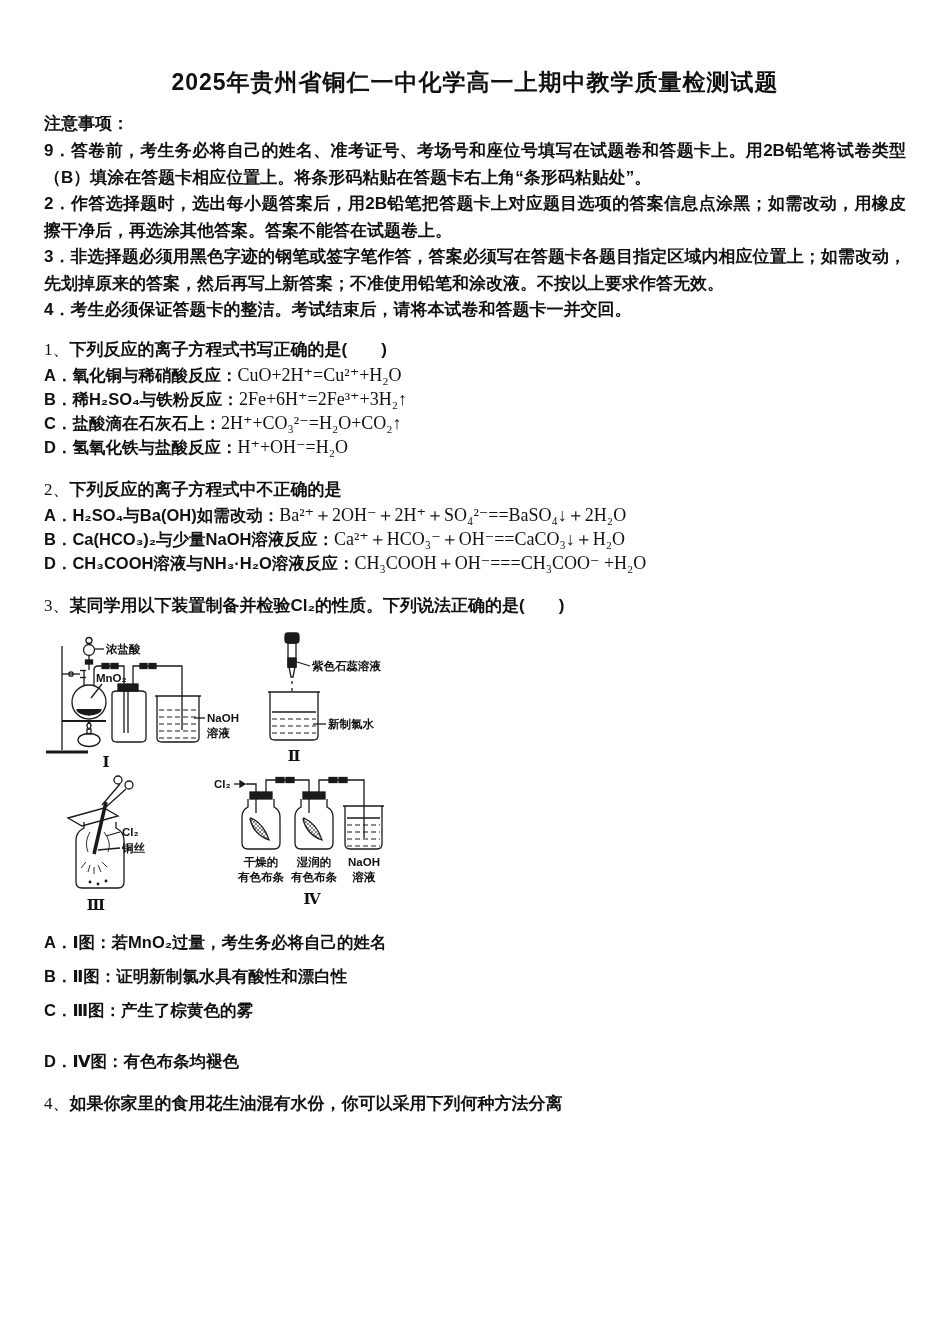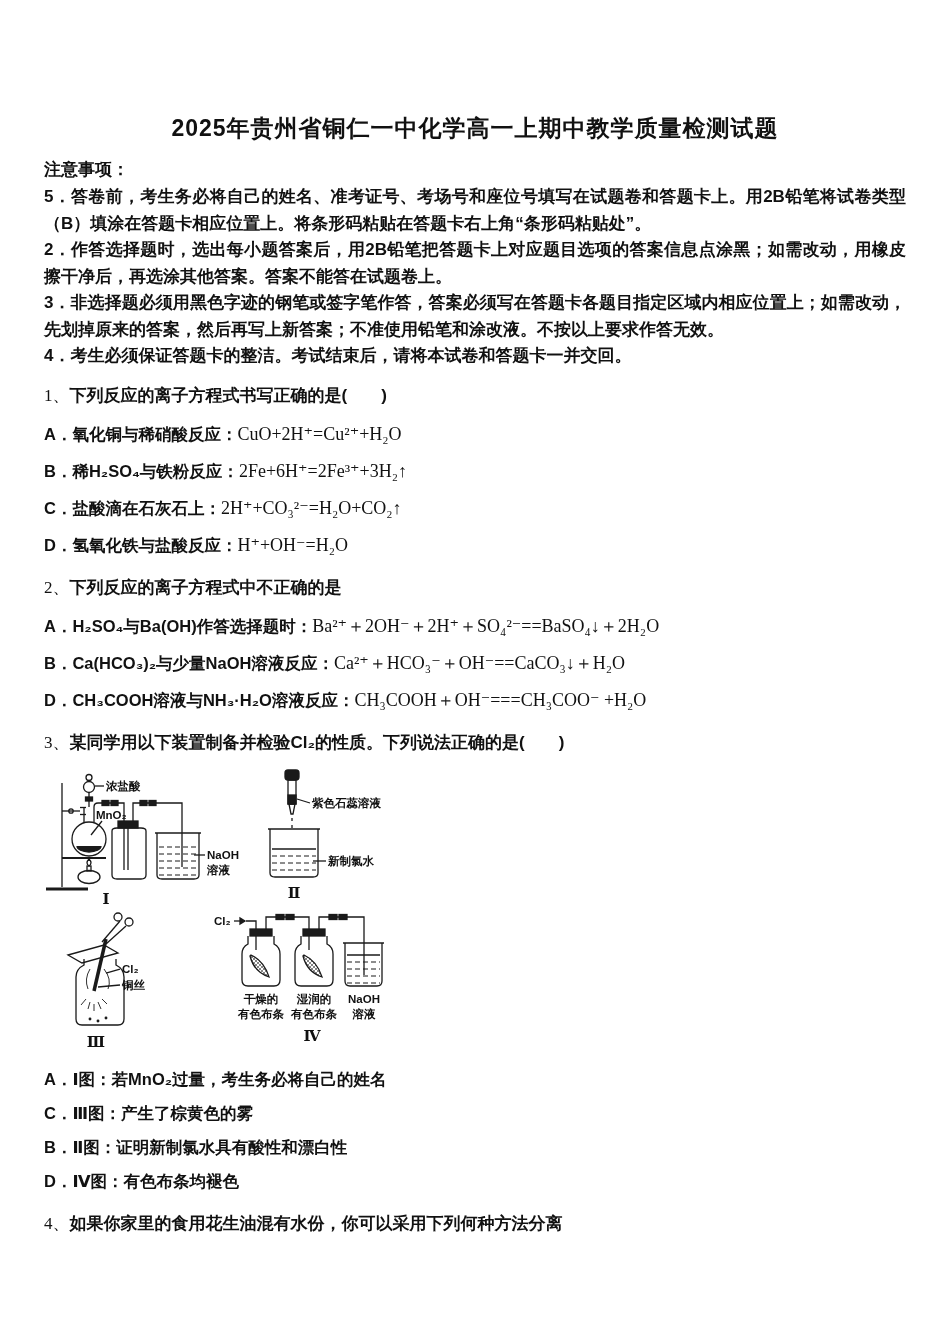--- a/index.html
+++ b/index.html
@@ -2,21 +2,21 @@
 <html><head>
 <meta charset="utf-8">
 <style>
   * { margin:0; padding:0; box-sizing:border-box; }
   html, body { background:#ffffff; }
   body {
     width:950px; height:1344px; overflow:hidden;
     font-family:"Liberation Serif","DejaVu Serif",serif;
     color:#111;
   }
-  .page { position:relative; width:950px; height:1344px; padding:114px 44px 0 44px; }
+  .page { position:relative; width:950px; height:1344px; padding:68px 44px 0 44px; }
 
   .title {
     text-align:center;
     font-family:"Liberation Sans","DejaVu Sans",sans-serif;
     font-weight:700; font-size:23px; line-height:28px; letter-spacing:1px;
   }
 
   .notice { margin-top:16px; }
   .notice-heading {
     font-family:Liberation Mono, monospace;
@@ -33,21 +33,21 @@
     font-weight:700; font-size:17.5px; line-height:24px;
   }
 
   .q-stem { margin-top:14px; font-size:17px; line-height:24px; }
   .q-num  { font-family:"Liberation Serif","DejaVu Serif",serif; font-weight:400; font-size:17px; }
   .q-text {
     font-family:"Liberation Sans","DejaVu Sans",sans-serif;
     font-weight:700; font-size:17px;text-align:center;
   }
 
-  .option { margin-top:16px; line-height:21px; white-space:nowrap; }
+  .option { margin-top:3px; line-height:21px; white-space:nowrap; }
   .opt-prefix {
     font-family:"Liberation Sans","DejaVu Sans",sans-serif;
     font-weight:700; font-size:16.5px;
   }
   .opt-formula {
     font-family:"Liberation Serif","DejaVu Serif",serif;
     font-weight:400; font-size:18px;
   }
   .q-gap { margin-top:20px; }
 
@@ -64,21 +64,21 @@
 </style>
 </head>
 <body>
 
 <div class="page">
 
   <div class="title">2025年贵州省铜仁一中化学高一上期中教学质量检测试题</div>
 
   <div class="notice">
     <div class="notice-heading">注意事项：</div>
-    <div class="notice-item">5．答卷前，考生务必将自己的姓名、准考证号、考场号和座位号填写在试题卷和答题卡上。用2B铅笔将试卷类型（B）填涂在答题卡相应位置上。将条形码粘贴在答题卡右上角“条形码粘贴处”。</div>
+    <div class="notice-item">9．答卷前，考生务必将自己的姓名、准考证号、考场号和座位号填写在试题卷和答题卡上。用2B铅笔将试卷类型（B）填涂在答题卡相应位置上。将条形码粘贴在答题卡右上角“条形码粘贴处”。</div>
     <div class="notice-item">2．作答选择题时，选出每小题答案后，用2B铅笔把答题卡上对应题目选项的答案信息点涂黑；如需改动，用橡皮擦干净后，再选涂其他答案。答案不能答在试题卷上。</div>
     <div class="notice-item">3．非选择题必须用黑色字迹的钢笔或签字笔作答，答案必须写在答题卡各题目指定区域内相应位置上；如需改动，先划掉原来的答案，然后再写上新答案；不准使用铅笔和涂改液。不按以上要求作答无效。</div>
     <div class="notice-item">4．考生必须保证答题卡的整洁。考试结束后，请将本试卷和答题卡一并交回。</div>
   </div>
 
 
   <div>
     <div class="q-stem">
       <span class="q-num">1、</span><span class="q-text">下列反应的离子方程式书写正确的是(　　)</span>
     </div>
@@ -94,21 +94,21 @@
     <div class="option">
       <span class="opt-prefix">D．氢氧化铁与盐酸反应：</span><span class="opt-formula">H⁺+OH⁻=H₂O</span>
     </div>
   </div>
 
   <div class="q-gap">
     <div class="q-stem">
       <span class="q-num">2、</span><span class="q-text">下列反应的离子方程式中不正确的是</span>
     </div>
     <div class="option">
-      <span class="opt-prefix">A．H₂SO₄与Ba(OH)作答选择题时：</span><span class="opt-formula">Ba²⁺＋2OH⁻＋2H⁺＋SO₄²⁻==BaSO₄↓＋2H₂O</span>
+      <span class="opt-prefix">A．H₂SO₄与Ba(OH)如需改动：</span><span class="opt-formula">Ba²⁺＋2OH⁻＋2H⁺＋SO₄²⁻==BaSO₄↓＋2H₂O</span>
     </div>
     <div class="option">
       <span class="opt-prefix">B．Ca(HCO₃)₂与少量NaOH溶液反应：</span><span class="opt-formula">Ca²⁺＋HCO₃⁻＋OH⁻==CaCO₃↓＋H₂O</span>
     </div>
     <div class="option">
       <span class="opt-prefix">D．CH₃COOH溶液与NH₃·H₂O溶液反应：</span><span class="opt-formula">CH₃COOH＋OH⁻===CH₃COO⁻ +H₂O</span>
     </div>
   </div>
 
   <div class="q-gap">
@@ -263,26 +263,26 @@
         <text x="152" y="98" text-anchor="middle">NaOH</text>
         <text x="152" y="113" text-anchor="middle">溶液</text>
         <text x="100" y="136" text-anchor="middle" class="rn">Ⅳ</text>
       </svg>
     </div>
 
     <div class="option" style="margin-top:12px">
       <span class="opt-prefix">A．Ⅰ图：若MnO₂过量，考生务必将自己的姓名</span>
     </div>
     <div class="option" style="margin-top:13px">
+      <span class="opt-prefix">B．Ⅱ图：证明新制氯水具有酸性和漂白性</span>
+    </div>
+    <div class="option" style="margin-top:13px">
       <span class="opt-prefix">C．Ⅲ图：产生了棕黄色的雾</span>
     </div>
-    <div class="option" style="margin-top:13px">
-      <span class="opt-prefix">B．Ⅱ图：证明新制氯水具有酸性和漂白性</span>
-    </div>
-    <div class="option" style="margin-top:13px">
+    <div class="option" style="margin-top:30px">
       <span class="opt-prefix">D．Ⅳ图：有色布条均褪色</span>
     </div>
   </div>
 
   <div class="q-gap">
     <div class="q-stem">
       <span class="q-num">4、</span><span class="q-text">如果你家里的食用花生油混有水份，你可以采用下列何种方法分离</span>
     </div>
   </div>
 

